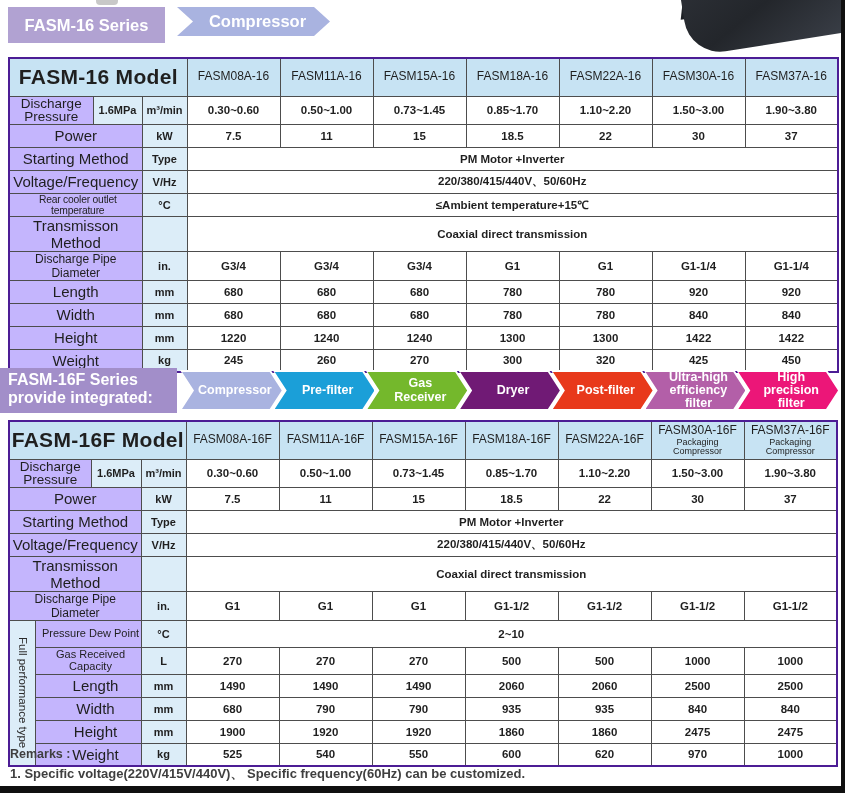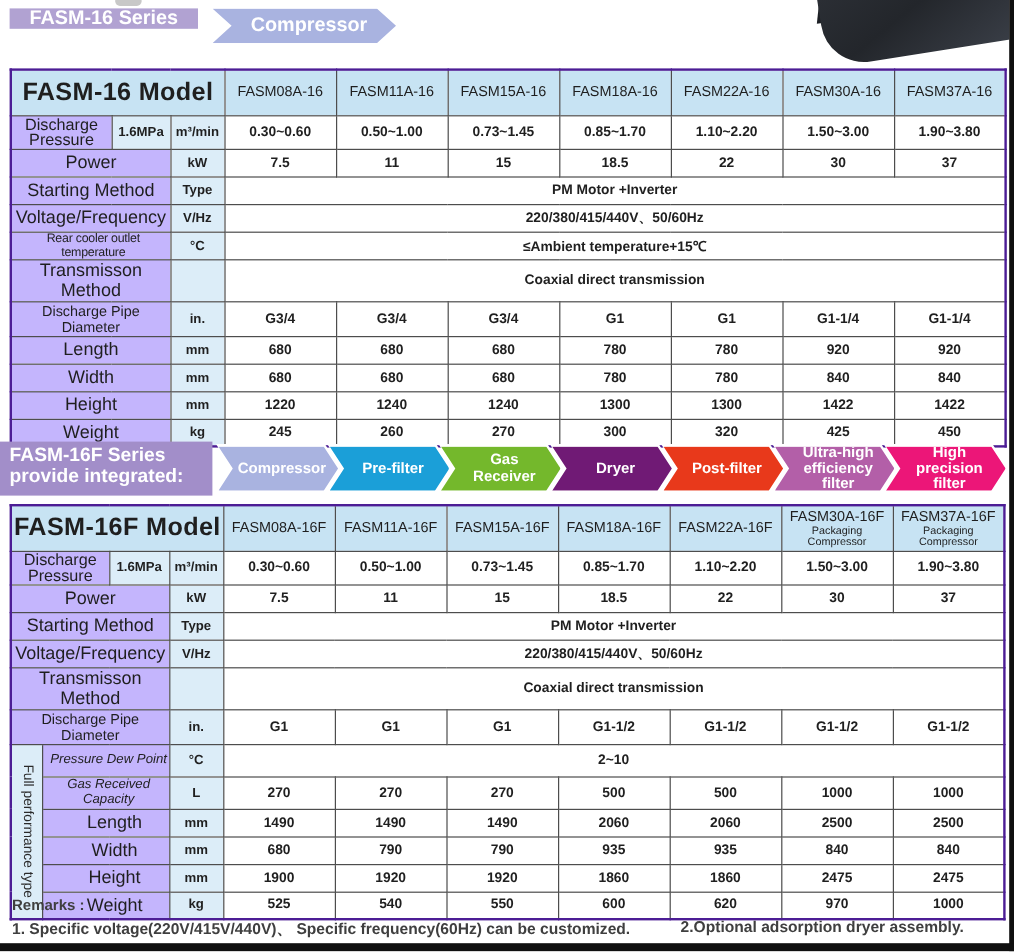--- a/index.html
+++ b/index.html
@@ -4,21 +4,21 @@
 <style>
   html,body{margin:0;padding:0;background:#fff;}
   .page{position:relative;width:845px;height:793px;background:#ffffff;overflow:hidden;
         font-family:"Liberation Sans",sans-serif;}
   
   .frame-right{position:absolute;top:0;right:0;width:4px;height:100%;background:#101010;}
   .frame-bottom{position:absolute;bottom:0;left:0;width:100%;height:7px;background:#101010;}
   .top-smudge{position:absolute;left:96px;top:0;width:22px;height:5px;background:#9a9a9a;opacity:.55;border-radius:0 0 4px 4px;}
 
   
-  .banner1-box{position:absolute;left:8px;top:7px;width:157px;height:17px;background:#b1a2d2;
+  .banner1-box{position:absolute;left:8px;top:7px;width:157px;height:36px;background:#b1a2d2;
     color:#fff;font-weight:bold;font-size:16.5px;display:flex;align-items:center;justify-content:center;}
   .banner1-arrow{position:absolute;left:177px;top:7px;width:153px;height:29px;background:#a9b3e0;
     color:#fff;font-weight:bold;font-size:16.5px;display:flex;align-items:center;justify-content:center;
     clip-path:polygon(0 0,calc(100% - 16px) 0,100% 50%,calc(100% - 16px) 100%,0 100%,16px 50%);
     padding-left:8px;box-sizing:border-box;}
 
   
   .photo-wrap{position:absolute;left:640px;top:0;width:201px;height:52px;overflow:hidden;}
   .photo-main{position:absolute;left:40px;top:-70px;width:250px;height:108px;
     background:linear-gradient(150deg,#31353c 0%,#23262b 45%,#3d424b 85%);
@@ -32,21 +32,21 @@
   table.tbl td{border:1px solid #4d4d4d;overflow:hidden;text-align:center;vertical-align:middle;
     padding:0;color:#1f1f1f;}
   tr.h38{height:38px}  tr.h26{height:26px}  tr.h23{height:23px}  tr.h27{height:27px}
 
   .ttl{font-size:21px;font-weight:bold;background:#c7e3f3;letter-spacing:.3px;}
   .mdl{font-size:12px;font-weight:normal;background:#c7e3f3;line-height:1.15;}
   .mdl .sub{font-size:9px;line-height:1;}
   .mdl .sub:empty{display:none;}
   .lb{background:#c4b5fd;text-align:left;padding-left:7px;font-size:15px;}
   .lb.two{font-size:13.5px;line-height:1;}
-  .lb.sm{font-size:11px;line-height:1.05;padding-left:5px;font-style:italic;}
+  .lb.sm{font-size:11px;line-height:1.05;padding-left:5px;}
   .lb.xs{font-size:10.3px;letter-spacing:-.2px;padding-left:4px;}
   .lb.md{font-size:12px;}
   .lb.ind{padding-left:15px;}
   .mpa{background:#dcedf8;font-size:11px;font-weight:bold;}
   .unit{background:#dcedf8;font-size:11px;font-weight:bold;}
   .val{font-size:11.5px;font-weight:bold;color:#3a3a3a;background:#fff;}
   td.vert{background:#dcedf8;}
   .vert-inner{writing-mode:vertical-rl;font-size:11.5px;color:#2a2a2a;margin:0 auto;line-height:1;}
 
   
@@ -396,19 +396,18 @@
       <td class="val">970</td>
       <td class="val">1000</td>
     </tr>
   </tbody>
     </table>
 
   <div class="remarks">
     <div class="remarks-title">Remarks :</div>
     <div class="remarks-line">
       <span>1. Specific voltage(220V/415V/440V)、 Specific frequency(60Hz) can be customized.</span>
-      <span>2.Optional adsorption dryer assembly.</span>
     </div>
   </div>
 
   <div class="frame-right"></div>
   <div class="frame-bottom"></div>
 </div>
 
 </body></html>

